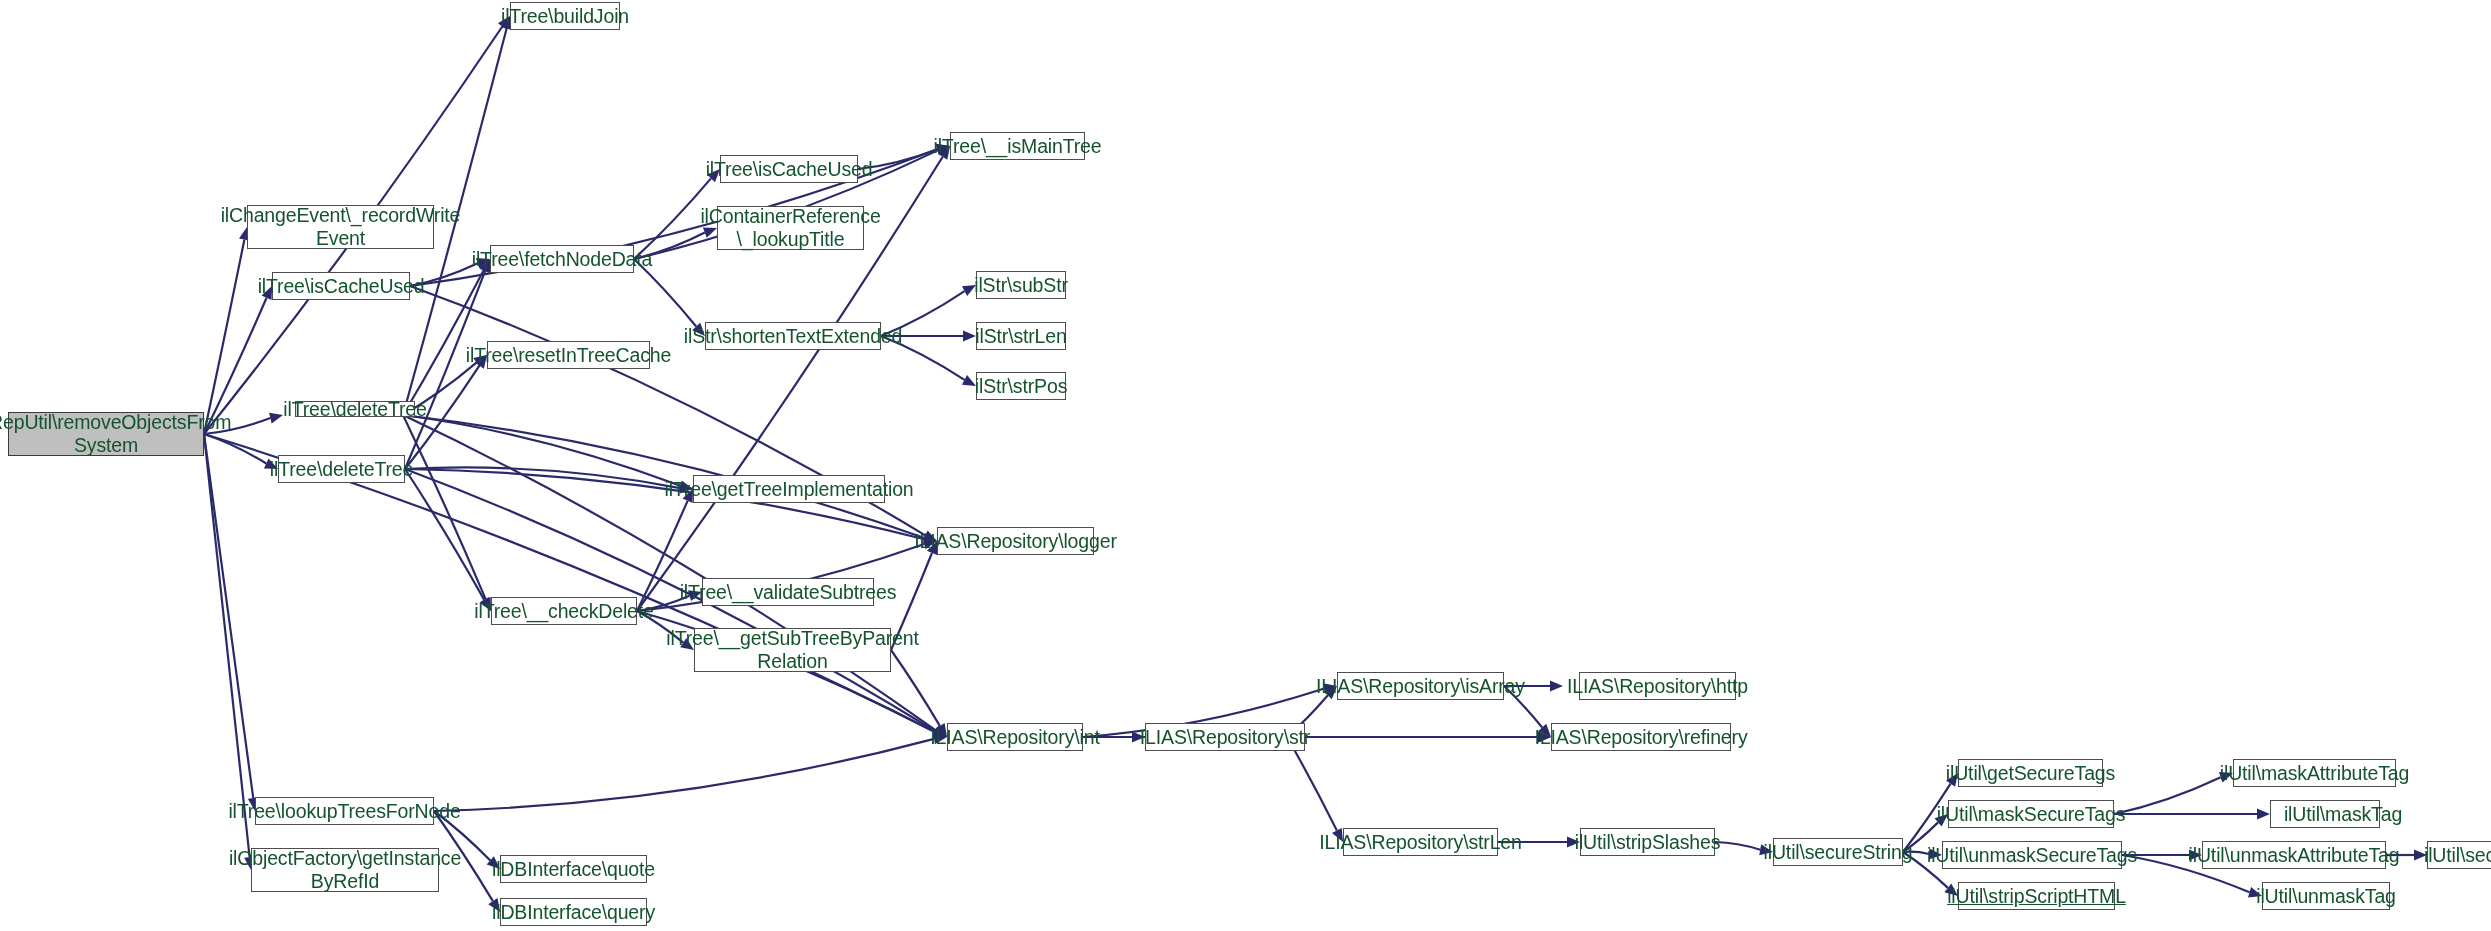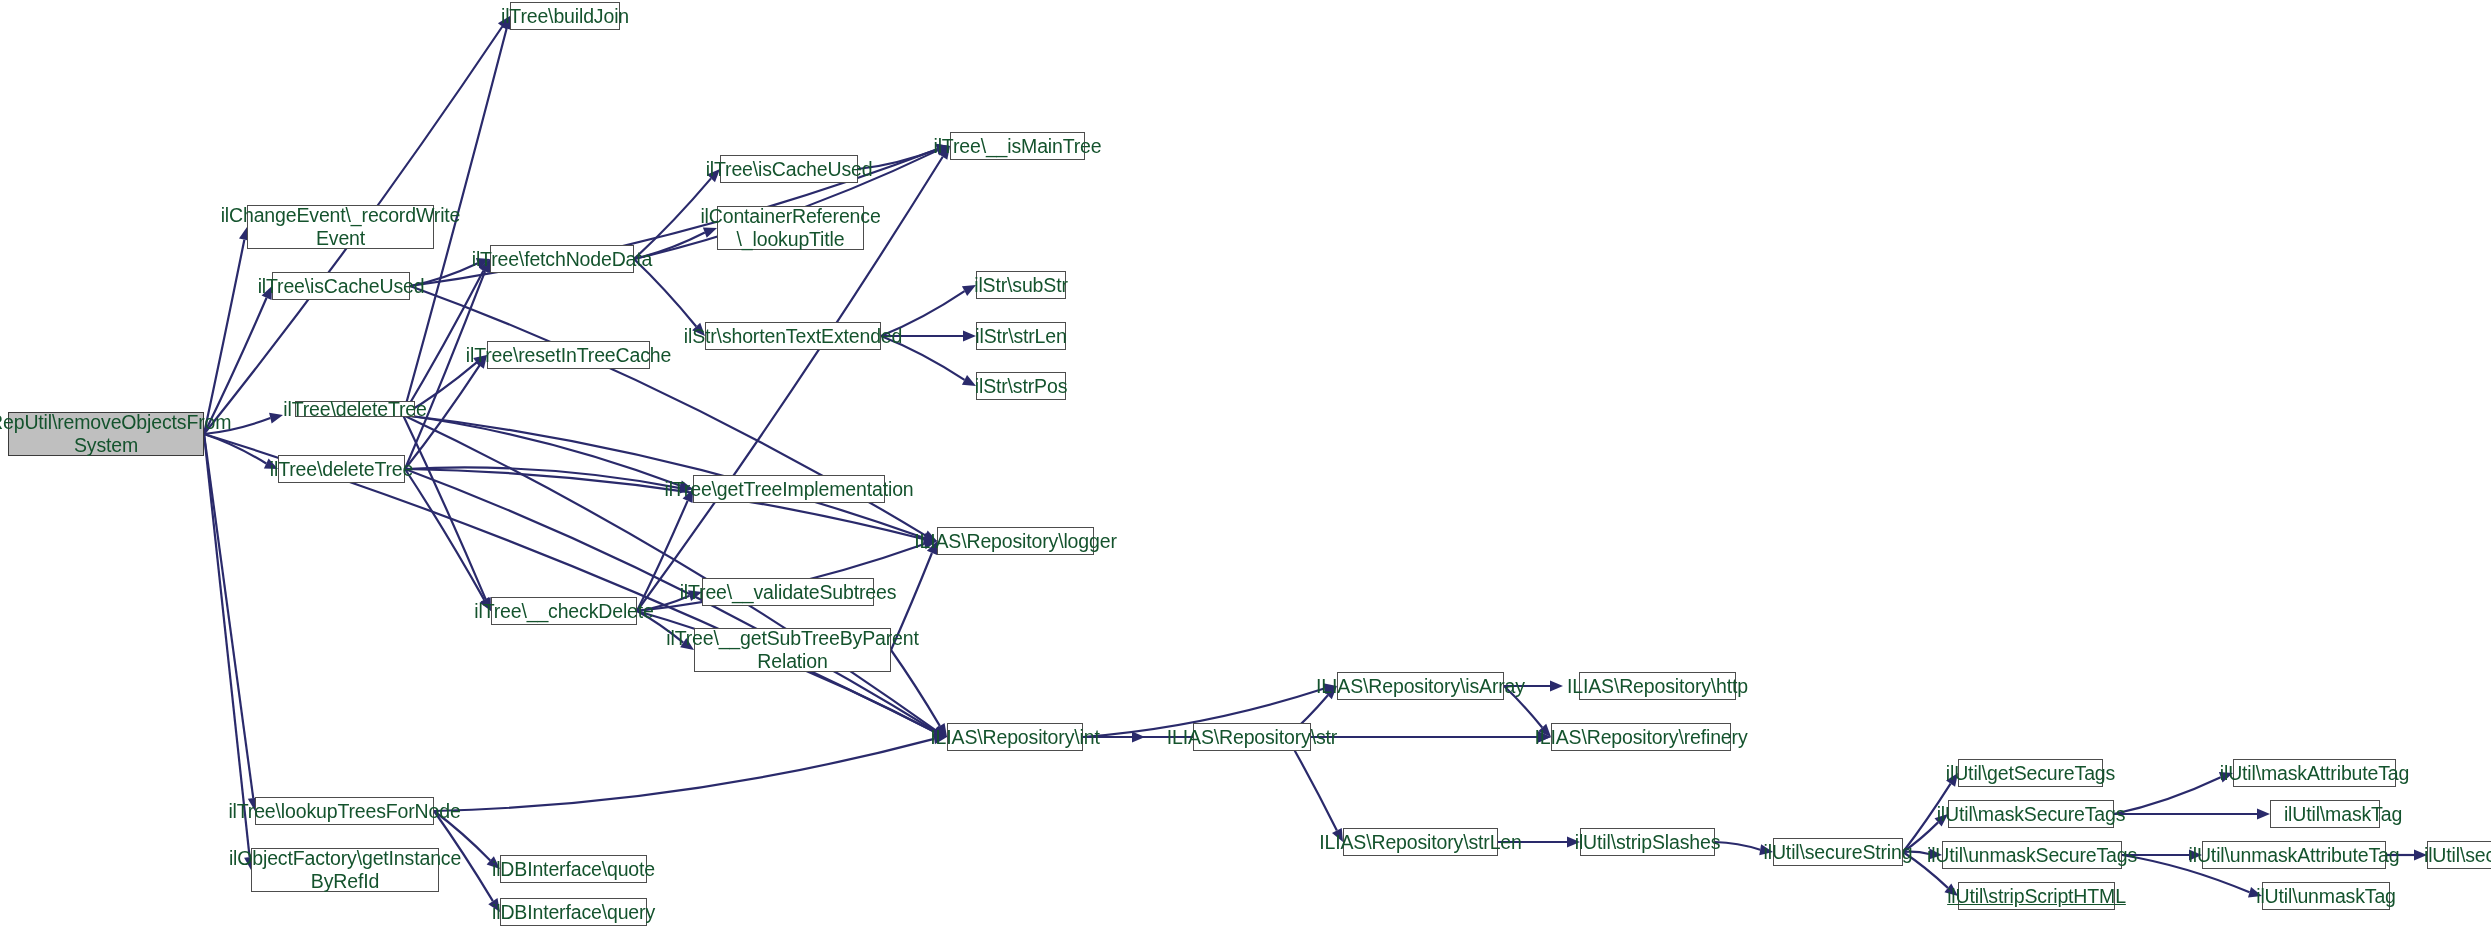--- a/index.html
+++ b/index.html
@@ -200,21 +200,21 @@
       <div class="node" style="left: 693px; top: 475px; width: 192px; height: 28px;">ilTree\getTreeImplementation</div>
       <div class="node" style="left: 278px; top: 455px; width: 127px; height: 28px;">ilTree\deleteTree</div>
       <div class="node" style="left: 937px; top: 527px; width: 157px; height: 28px;">ILIAS\Repository\logger</div>
       <div class="node" style="left: 702px; top: 578px; width: 172px; height: 28px;">ilTree\__validateSubtrees</div>
       <div class="node" style="left: 491px; top: 597px; width: 146px; height: 28px;">ilTree\__checkDelete</div>
       <div class="node" style="left: 694px; top: 628px; width: 197px; height: 44px;">ilTree\__getSubTreeByParent
 Relation</div>
       <div class="node" style="left: 1337px; top: 672px; width: 167px; height: 28px;">ILIAS\Repository\isArray</div>
       <div class="node" style="left: 1563px; top: 672px; width: 157px; height: 28px; margin-left: 16px;">ILIAS\Repository\http</div>
       <div class="node" style="left: 947px; top: 723px; width: 136px; height: 28px;">ILIAS\Repository\int</div>
-      <div class="node" style="left: 1145px; top: 723px; width: 118px; height: 28px; margin-left: 48px;">ILIAS\Repository\str</div>
+      <div class="node" style="left: 1145px; top: 723px; width: 160px; height: 28px;">ILIAS\Repository\str</div>
       <div class="node" style="left: 1551px; top: 723px; width: 180px; height: 28px;">ILIAS\Repository\refinery</div>
       <div class="node" style="left: 1958px; top: 759px; width: 145px; height: 28px;">ilUtil\getSecureTags</div>
       <div class="node" style="left: 2233px; top: 759px; width: 163px; height: 28px;">ilUtil\maskAttributeTag</div>
       <div class="node" style="left: 255px; top: 797px; width: 179px; height: 28px;">ilTree\lookupTreesForNode</div>
       <div class="node" style="left: 1948px; top: 800px; width: 166px; height: 28px;">ilUtil\maskSecureTags</div>
       <div class="node" style="left: 2270px; top: 800px; width: 110px; height: 28px; padding-left: 40px;">ilUtil\maskTag</div>
       <div class="node" style="left: 1343px; top: 828px; width: 155px; height: 28px;">ILIAS\Repository\strLen</div>
       <div class="node" style="left: 1580px; top: 828px; width: 135px; height: 28px;">ilUtil\stripSlashes</div>
       <div class="node" style="left: 1773px; top: 838px; width: 130px; height: 28px;">ilUtil\secureString</div>
       <div class="node" style="left: 1942px; top: 841px; width: 180px; height: 28px;">ilUtil\unmaskSecureTags</div>

